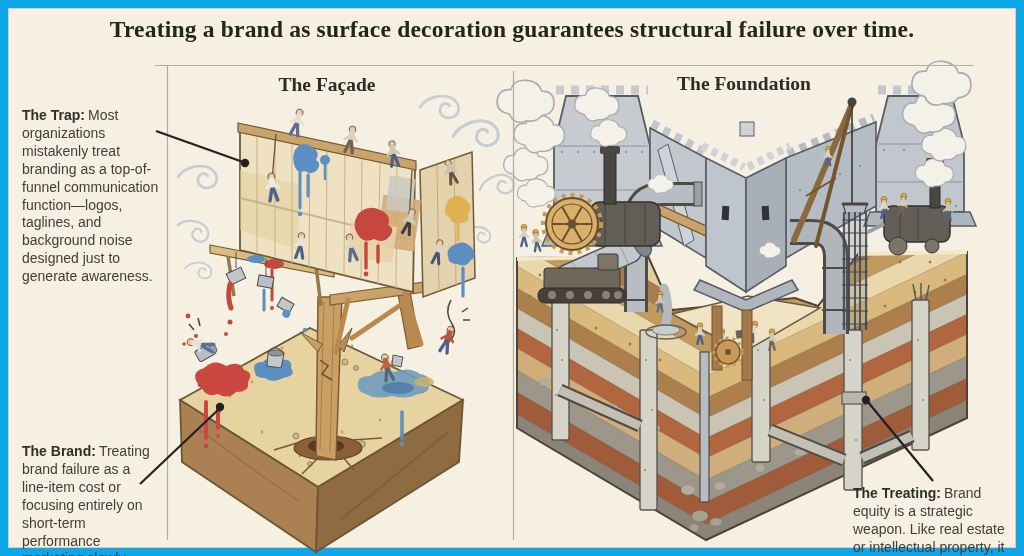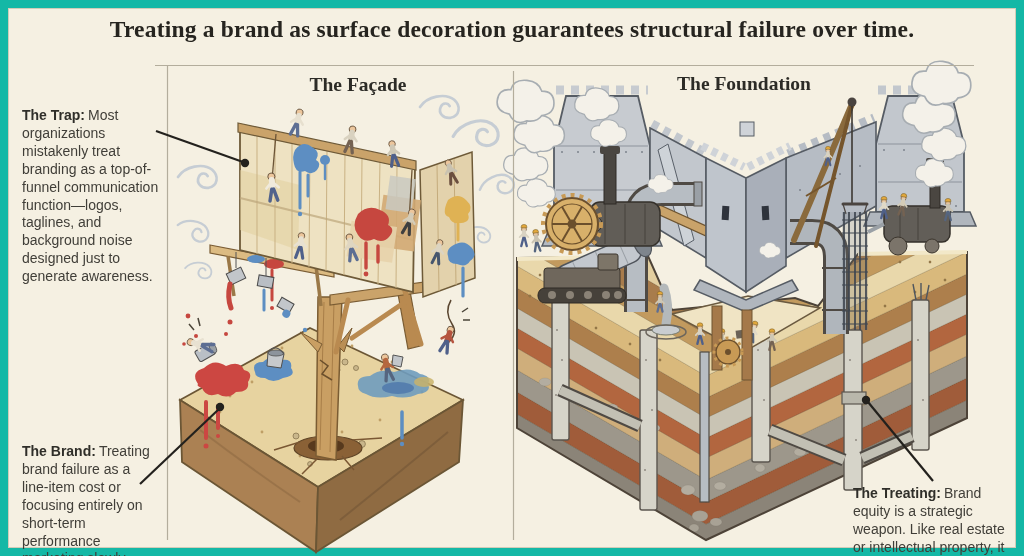--- a/index.html
+++ b/index.html
@@ -1,24 +1,24 @@
 <!DOCTYPE html>
 <html><head>
 <meta charset="utf-8">
 <style>
   html,body{margin:0;padding:0;background:#e6dfcc;}
-  .stage{position:relative;width:1024px;height:556px;background:#14b8a6;overflow:hidden;
+  .stage{position:relative;width:1024px;height:556px;background:#0ea5e9;overflow:hidden;
          font-family:"Liberation Sans",sans-serif;}
   .inner-frame{position:absolute;inset:8px;background:#f5f0e2;border:1px solid #d2ccb8;}
   svg.art{position:absolute;left:0;top:0;}
   .page-title{position:absolute;left:0;right:0;top:16px;margin:0;text-align:center;
       font-family:"Liberation Serif",serif;font-weight:600;font-size:23.5px;color:#26241f;letter-spacing:.2px;}
   .panel-label{position:absolute;text-align:center;font-family:"Liberation Serif",serif;
       font-weight:600;font-size:19.5px;color:#2c2b26;}
-  .facade-label{left:185px;top:74px;width:346px;}
+  .facade-label{left:154px;top:74px;width:346px;}
   .foundation-label{left:513px;top:73px;width:462px;}
   .ann{position:absolute;font-size:14px;line-height:1.28;color:#403e38;}
   .ann .lead{font-weight:700;color:#2f2e29;margin-right:3px;}
   .trap{left:22px;top:107px;width:144px;}
   .drain{left:22px;top:443px;width:138px;}
   .reality{left:853px;top:485px;width:164px;}
 </style>
 </head>
 <body>
 

